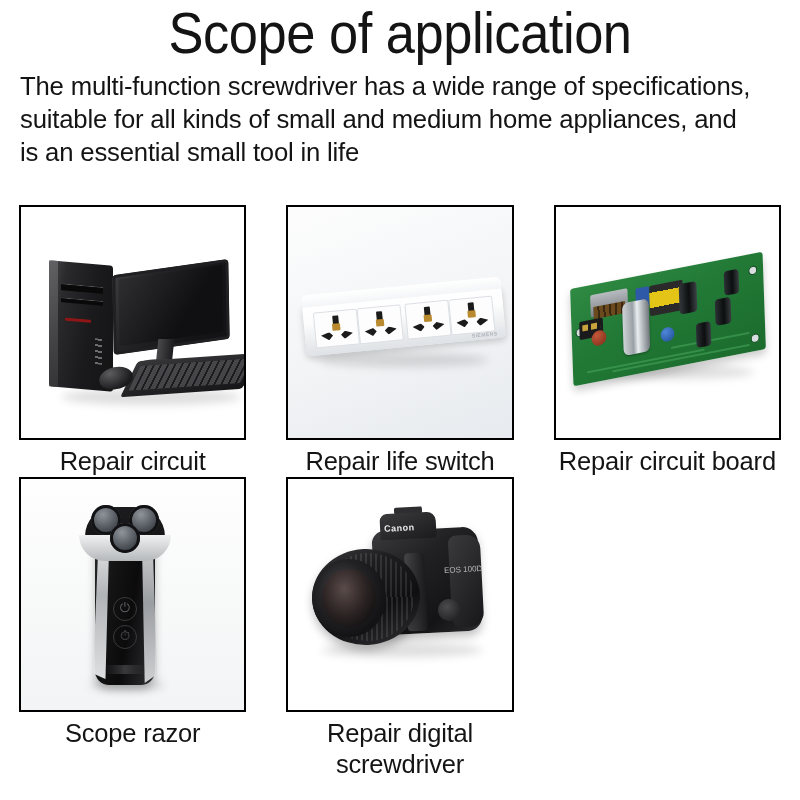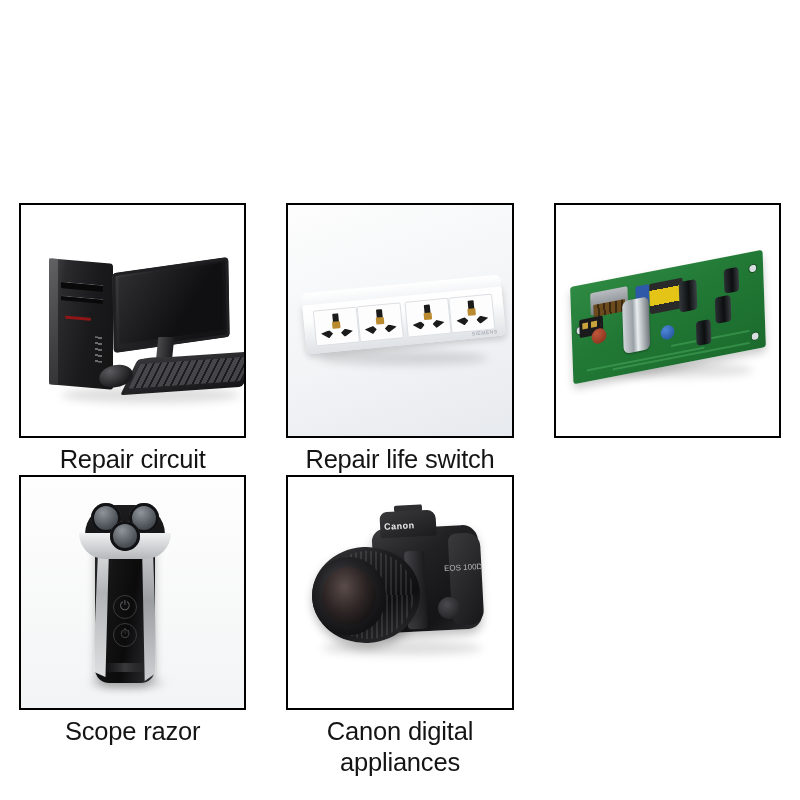--- a/index.html
+++ b/index.html
@@ -331,20 +331,24 @@
     background:linear-gradient(180deg,#212124,#0c0c0e);border-radius:50% / 60%;
   }
   .kt-led{position:absolute;left:104px;top:172px;width:11px;height:7px;border-radius:50%;
     background:radial-gradient(circle,#e04a2a,#8e1d10);}
 </style>
 </head>
 <body>
 
 <div class="page">
 
+  <div class="header">
+    <div class="title">Scope of application</div>
+    <div class="subtitle">The multi-function screwdriver has a wide range of specifications, suitable for all kinds of small and medium home appliances, and is an essential small tool in life</div>
+  </div>
 
   <div class="grid">
 
     <div class="cell">
       <div class="frame">
         <div class="art">
           <div class="sh" style="left:40px;top:182px;width:180px;height:16px;"></div>
           <div class="pc-tower">
             <div class="pc-slot" style="top:22px;"></div>
             <div class="pc-slot" style="top:36px;height:4px;"></div>
@@ -418,20 +422,21 @@
             <div class="transformer"></div>
             <div class="bluecap"></div>
             <div class="cap cap-big"></div>
             <div class="cap cap-b2"></div>
             <div class="cap cap-b3"></div>
             <div class="cap cap-b4"></div>
             <div class="cap cap-b5"></div>
           </div>
         </div>
       </div>
+      <div class="caption">Repair circuit board</div>
     </div>
 
     <div class="cell row2">
       <div class="frame">
         <div class="art">
           <div class="rz-bg"></div>
           <div class="sh" style="left:68px;top:200px;width:76px;height:12px;"></div>
           <div class="rz-body">
             <div class="rz-chrome-l"></div>
             <div class="rz-chrome-r"></div>
@@ -461,18 +466,18 @@
           <div class="cam-brand">Canon</div>
           <div class="cam-model">EOS 100D</div>
           <div class="cam-dial"></div>
           <div class="cam-mount"></div>
           <div class="cam-lens"></div>
           <div class="cam-lens-rings"></div>
           <div class="cam-front"></div>
           <div class="cam-glass"></div>
         </div>
       </div>
-      <div class="caption">Canon digital appliances</div>
+      <div class="caption">Repair digital screwdriver</div>
     </div>
 
 
   </div>
 </div>
 
 </body></html>

